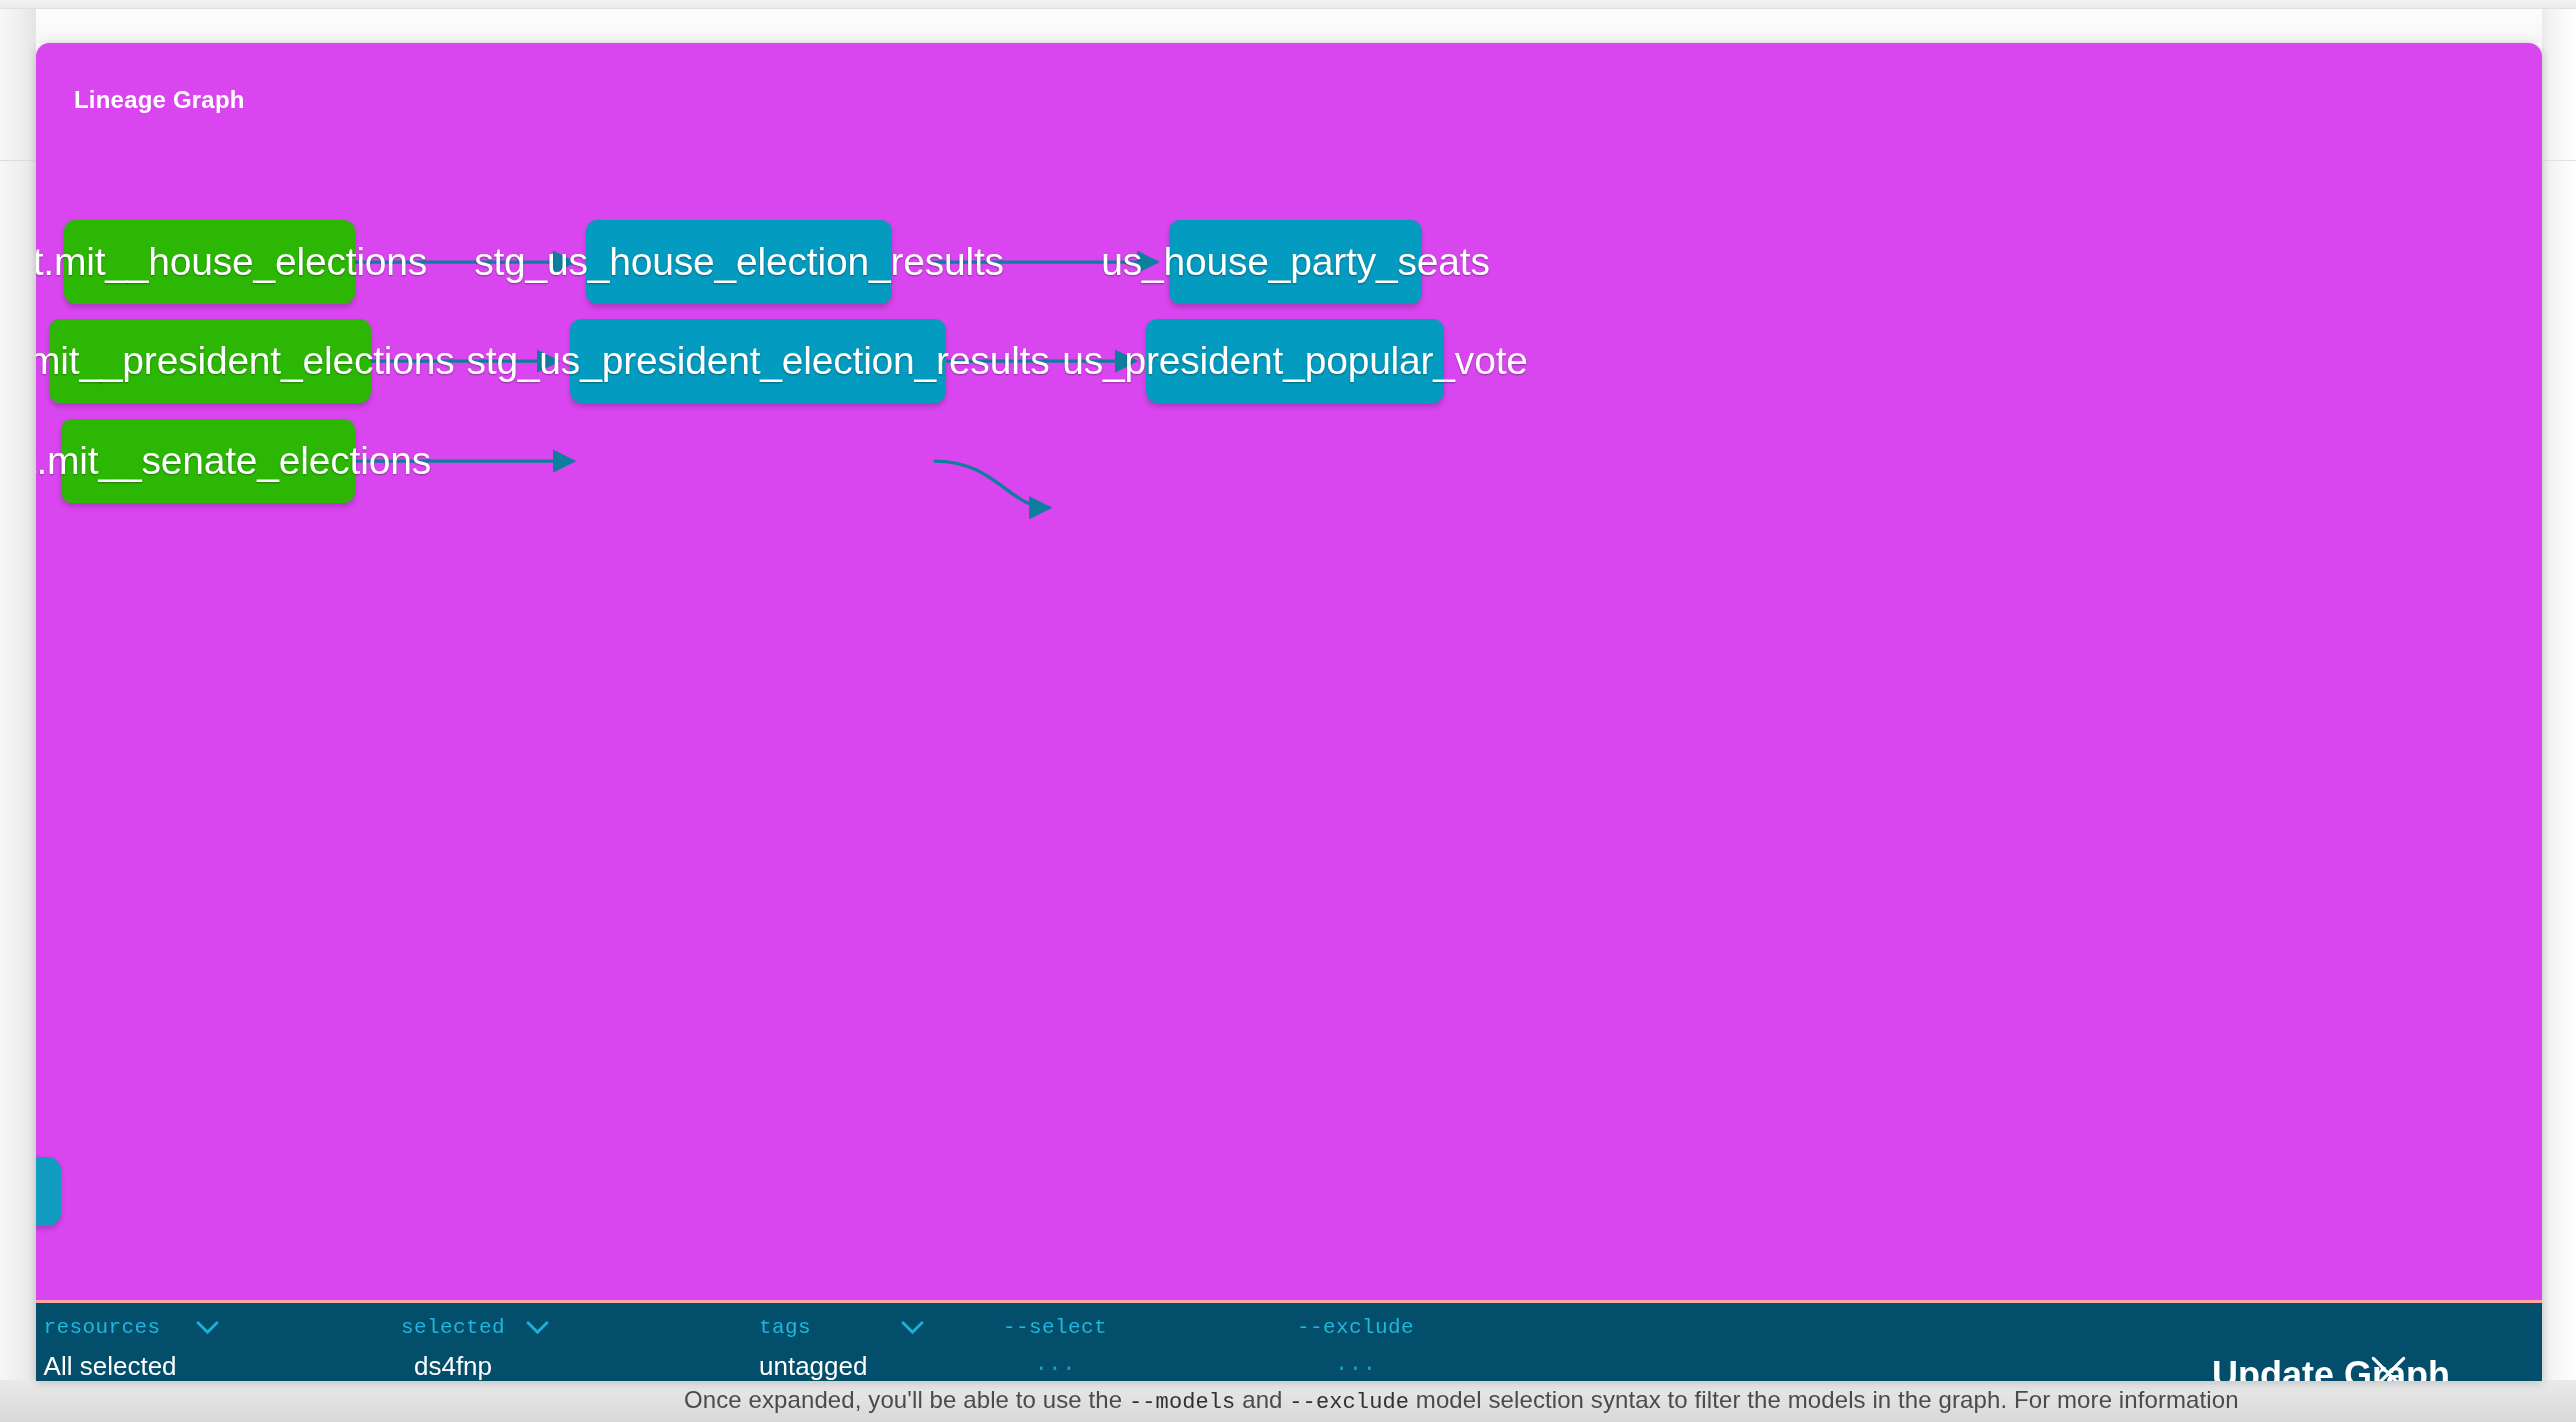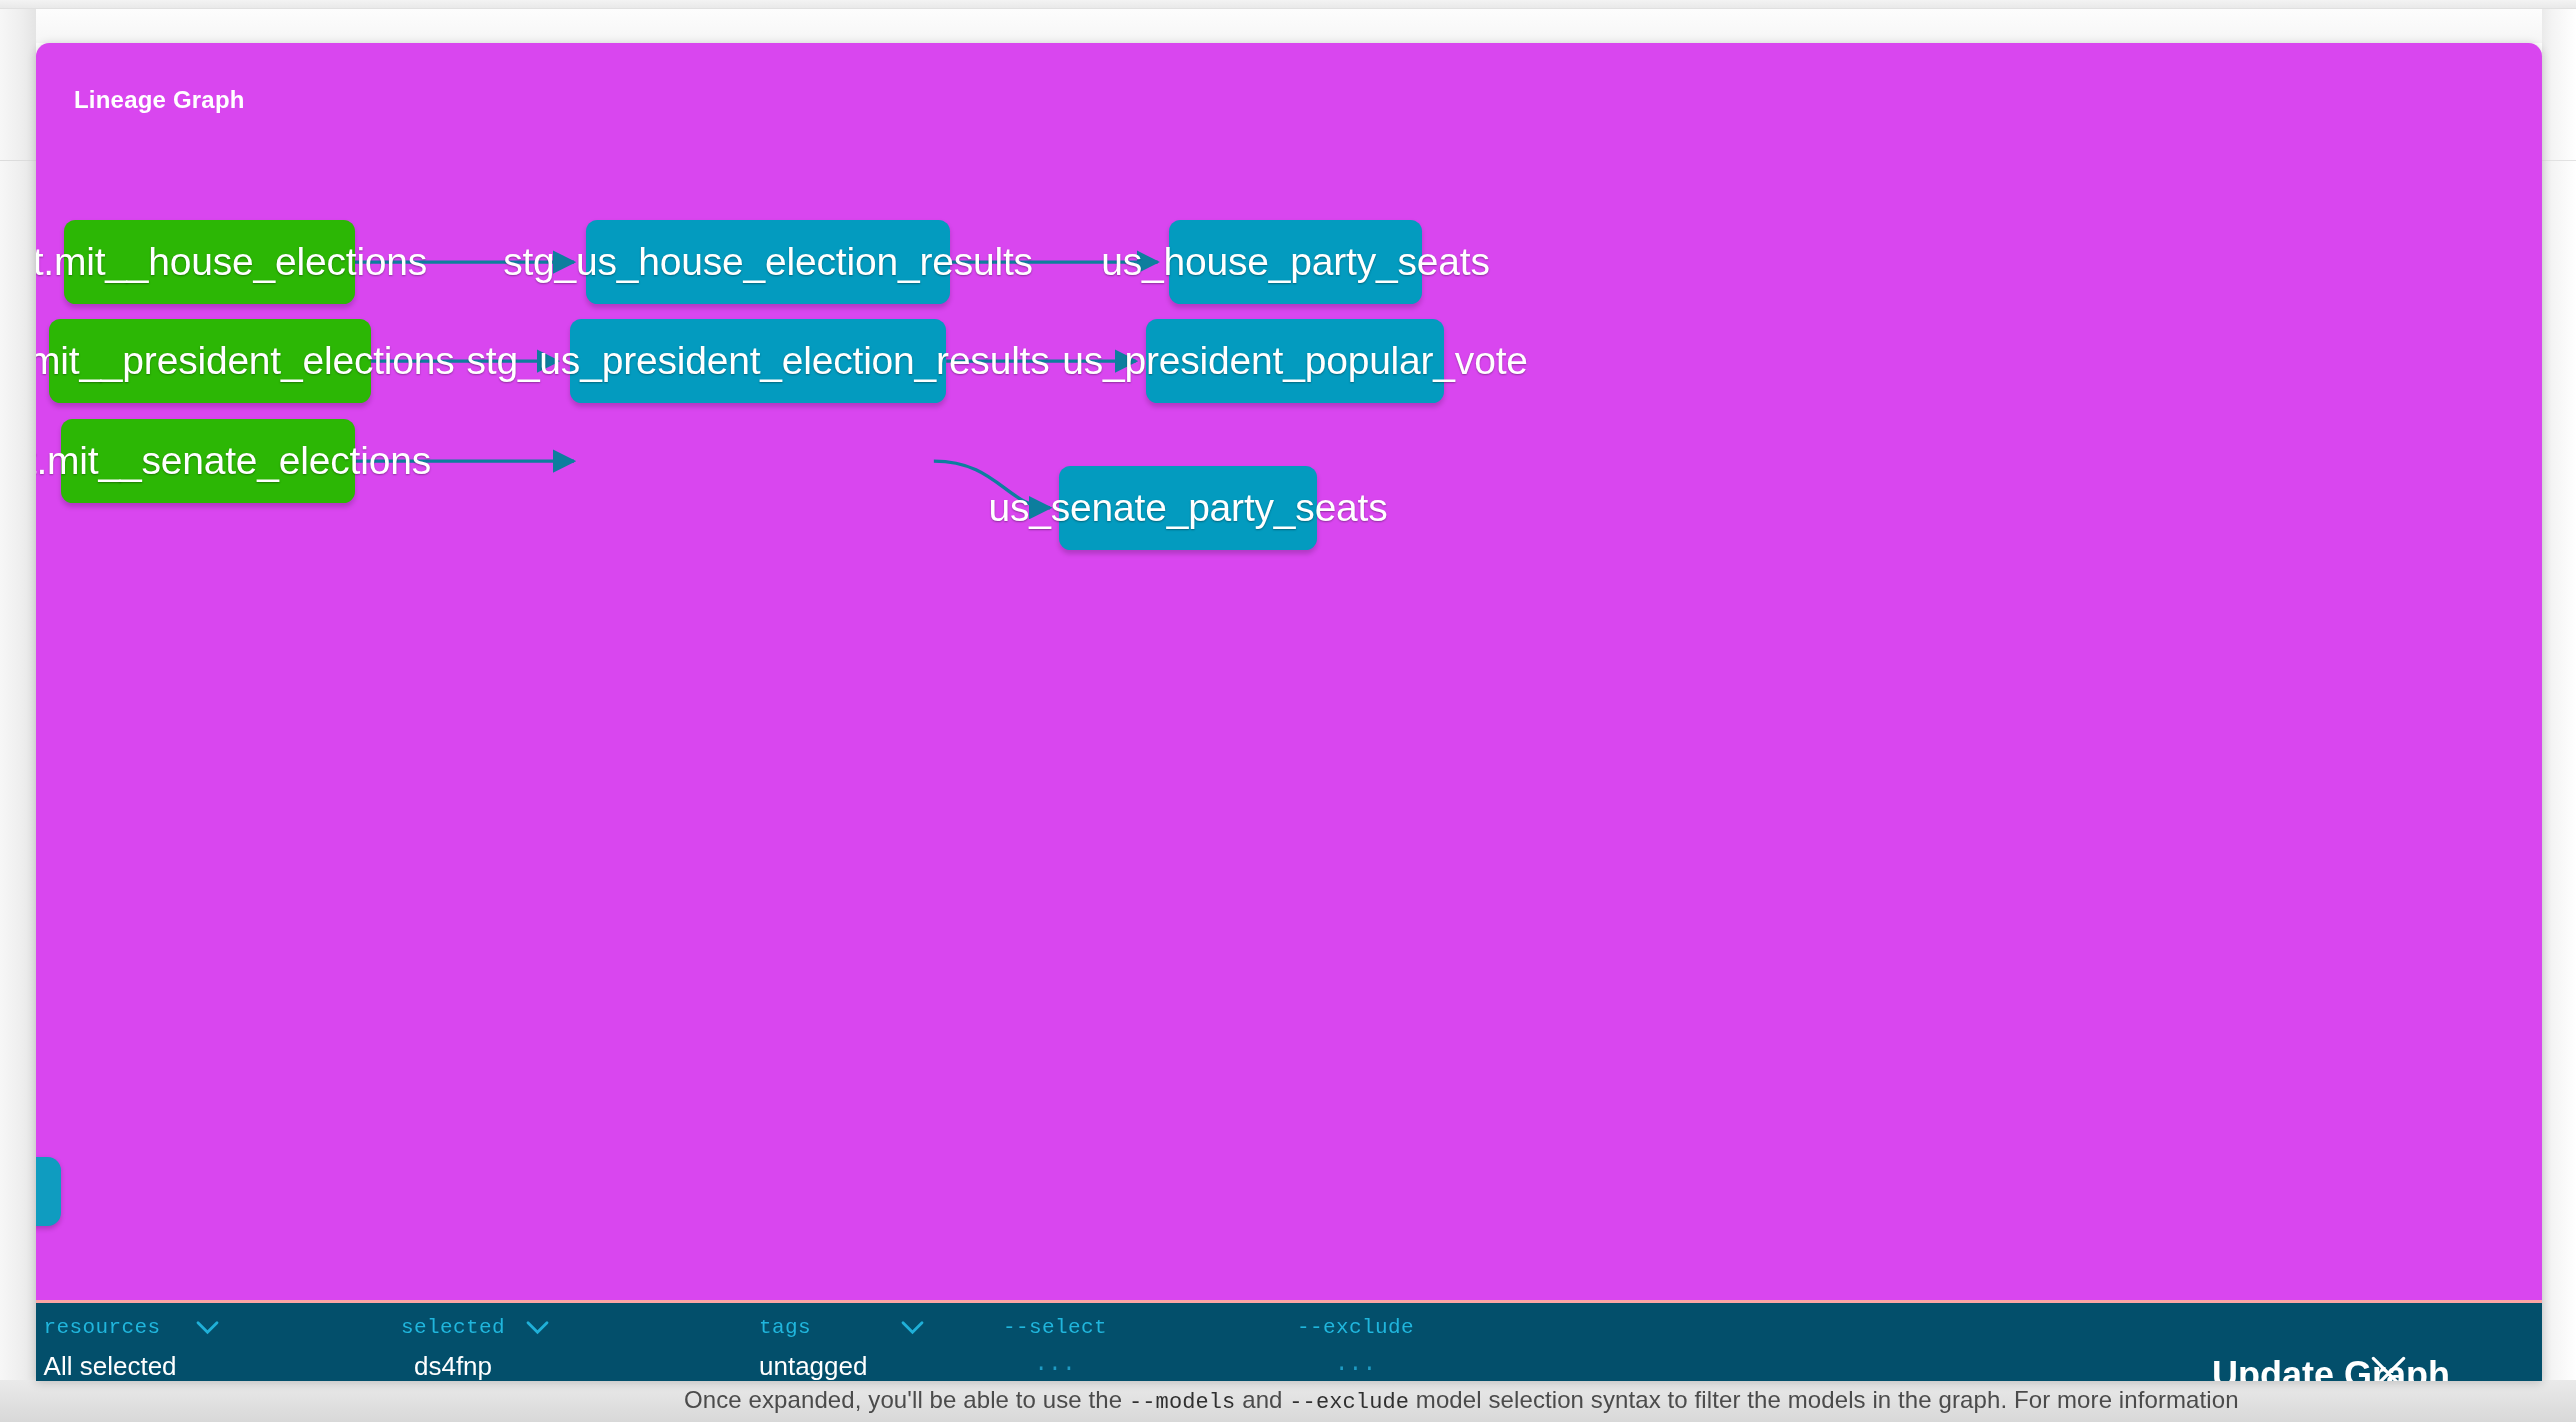--- a/index.html
+++ b/index.html
@@ -150,35 +150,32 @@
       <div class="node src" style="left:28px;top:177px;width:291px;">
         <span class="label">mit.mit__house_elections</span>
       </div>
       <div class="node src" style="left:13.3px;top:276px;width:322px;">
         <span class="label">mit.mit__president_elections</span>
       </div>
       <div class="node src" style="left:25px;top:376px;width:294px;">
         <span class="label">mit.mit__senate_elections</span>
       </div>
 
-      <div class="node mdl" style="left:550px;top:177px;width:364px;">
+      <div class="node mdl" style="left:550px;top:177px;width:306px;">
         <span class="label">stg_us_house_election_results</span>
       </div>
       <div class="node mdl" style="left:534px;top:276px;width:376px;">
         <span class="label">stg_us_president_election_results</span>
       </div>
 
       <div class="node mdl" style="left:1133px;top:177px;width:253px;">
         <span class="label">us_house_party_seats</span>
       </div>
       <div class="node mdl" style="left:1110px;top:276px;width:298px;">
         <span class="label">us_president_popular_vote</span>
-      </div>
-      <div class="node mdl" style="left:1023px;top:423px;width:258px;">
-        <span class="label">us_senate_party_seats</span>
       </div>
 
       <div class="node-clip"></div>
     </div>
 
     <div class="controls">
 
       <div class="ctrl" style="left:7.6px;">
         <div class="cap">resources</div>
         <div class="row">

